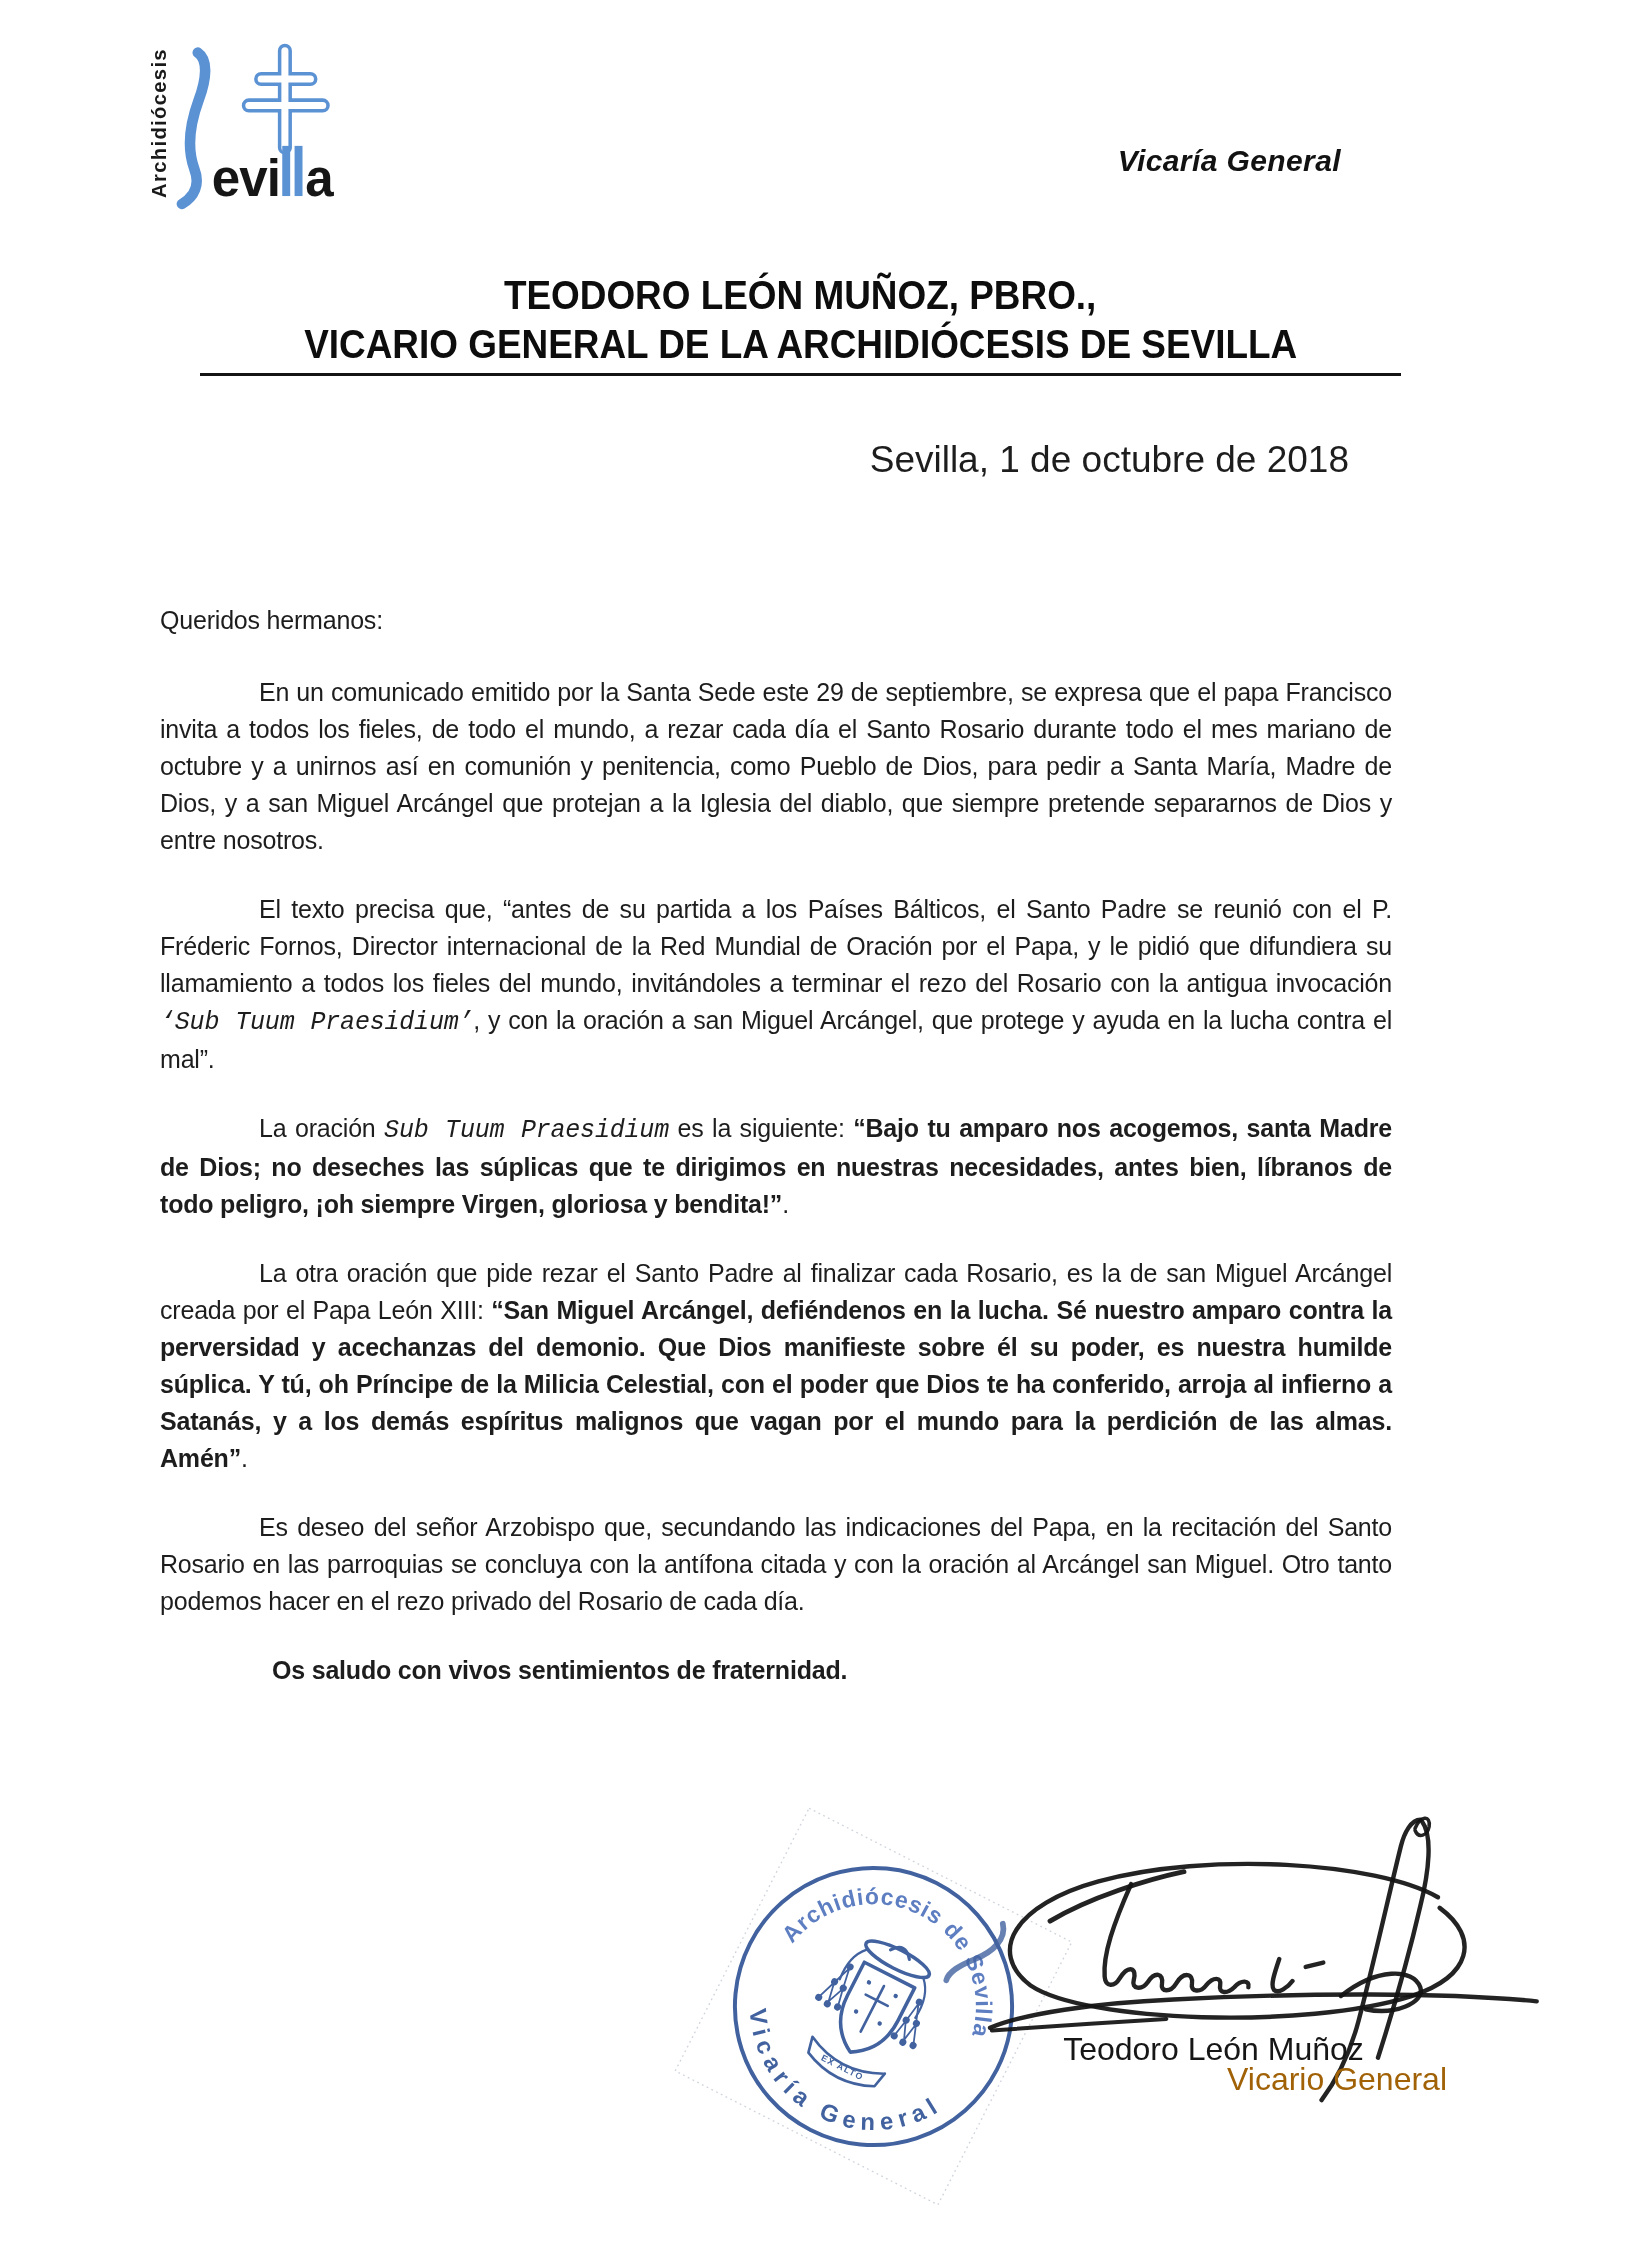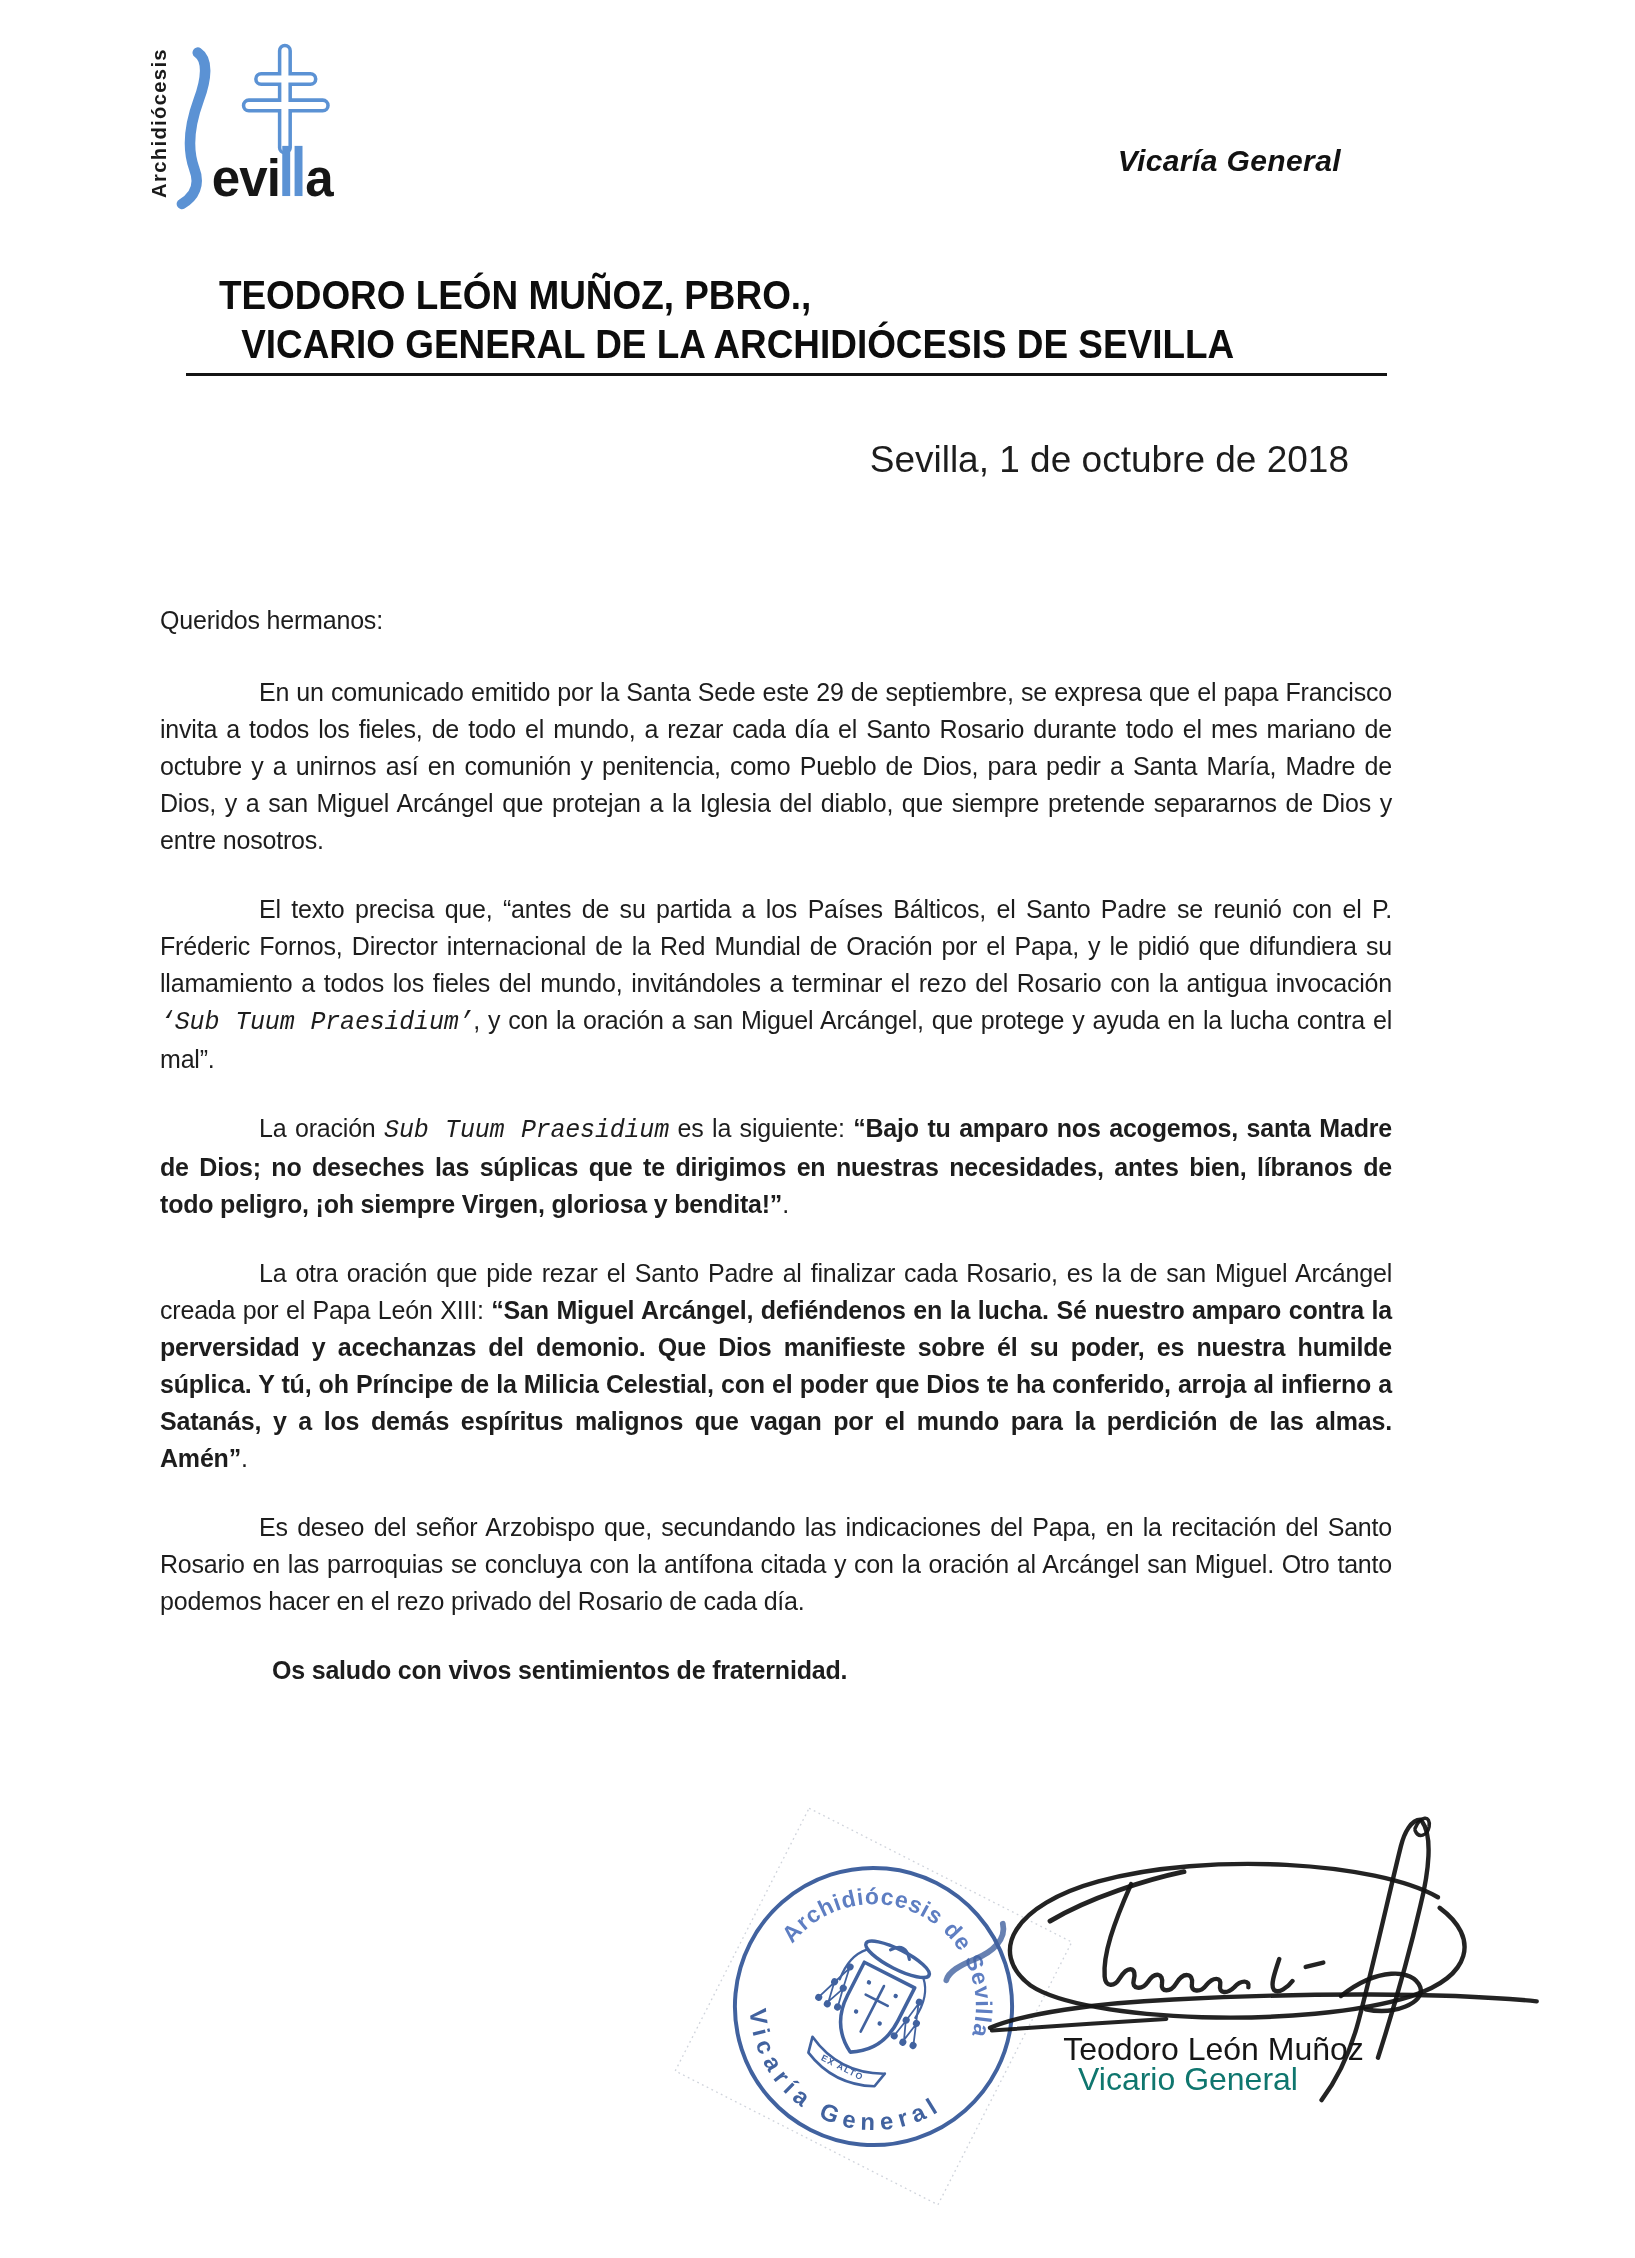--- a/index.html
+++ b/index.html
@@ -21,22 +21,22 @@
   }
   
   .logo-wrap{position:absolute;left:148px;top:35px;width:221px;height:176px;}
   .office-line{
     position:absolute;top:144px;right:295px;
     font-size:30px;font-weight:bold;font-style:italic;color:#121212;
     letter-spacing:0.4px;
   }
   
   .title-block{
-    position:absolute;left:186px;top:271px;width:1201px;
-    text-align:left;color:var(--title-ink);
+    position:absolute;left:200px;top:271px;width:1201px;
+    text-align:center;color:var(--title-ink);
   }
   .title-line{display:block;line-height:49px;font-weight:bold;font-size:41px;white-space:nowrap;}
   .title-line > span{display:inline-block;transform:scaleX(0.9);transform-origin:center;}
   .title-rule{margin-top:3.5px;height:3.5px;background:#141414;}
   
   .date-line{
     position:absolute;top:439px;right:287px;
     font-size:37px;color:var(--ink);
   }
   
@@ -55,22 +55,22 @@
   .seg-italic{font-style:italic;font-family:Liberation Mono, monospace;}
   .seg-bold{font-weight:bold;}
   
   .stamp-svg{position:absolute;left:644px;top:1777px;width:459px;height:459px;pointer-events:none;}
   .sig-svg{position:absolute;left:953px;top:1800px;width:626px;height:318px;pointer-events:none;}
   .sig-name{
     position:absolute;left:1015px;top:2019px;width:397px;
     text-align:center;font-size:32px;color:#161616;margin-top:12px;
   }
   .sig-role{
-    position:absolute;left:1078px;top:2061px;width:397px;
-    text-align:left;font-size:32px;color:#0f766e;
+    position:absolute;left:1050px;top:2061px;width:397px;
+    text-align:right;font-size:32px;color:#a16207;
   }
   
   .blue-stroke{stroke:var(--logo-blue);fill:none;stroke-linecap:round;stroke-linejoin:round;}
   .white-stroke{stroke:#ffffff;fill:none;stroke-linecap:round;stroke-linejoin:round;}
   .blue-fill{fill:var(--logo-blue);}
   .stamp-line{stroke:var(--stamp-blue);fill:none;stroke-linecap:round;stroke-linejoin:round;}
   .stamp-text{fill:var(--stamp-blue);font-family:"Liberation Sans",sans-serif;font-weight:bold;}
   .stamp-text-light{fill:var(--stamp-blue-light);font-family:"Liberation Sans",sans-serif;font-weight:bold;}
   .sig-stroke{stroke:var(--sig-ink);fill:none;stroke-linecap:round;stroke-linejoin:round;opacity:0.93;}
   .logo-word{fill:#161616;font-family:"Liberation Sans",sans-serif;font-weight:bold;}

